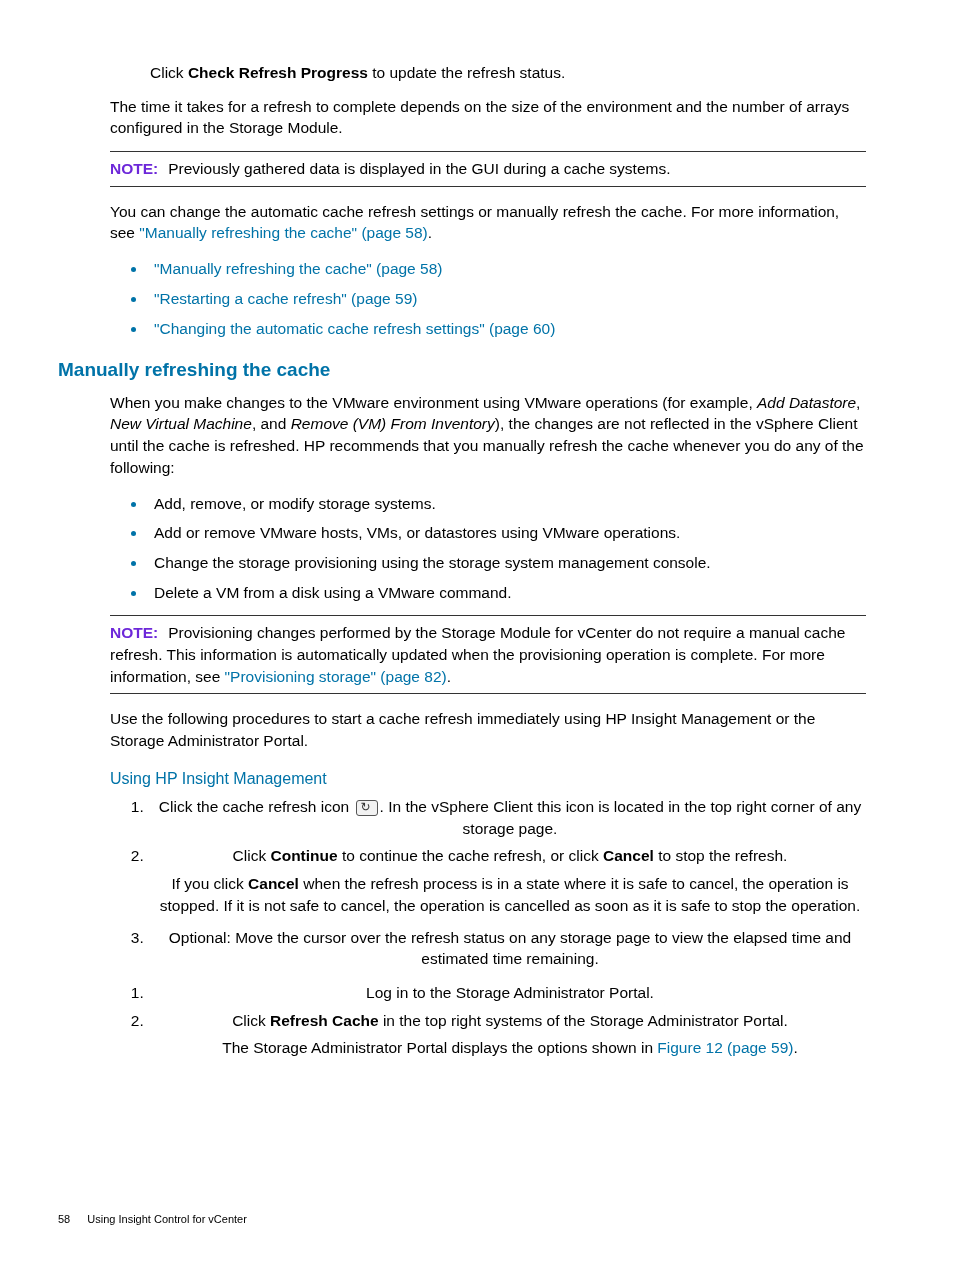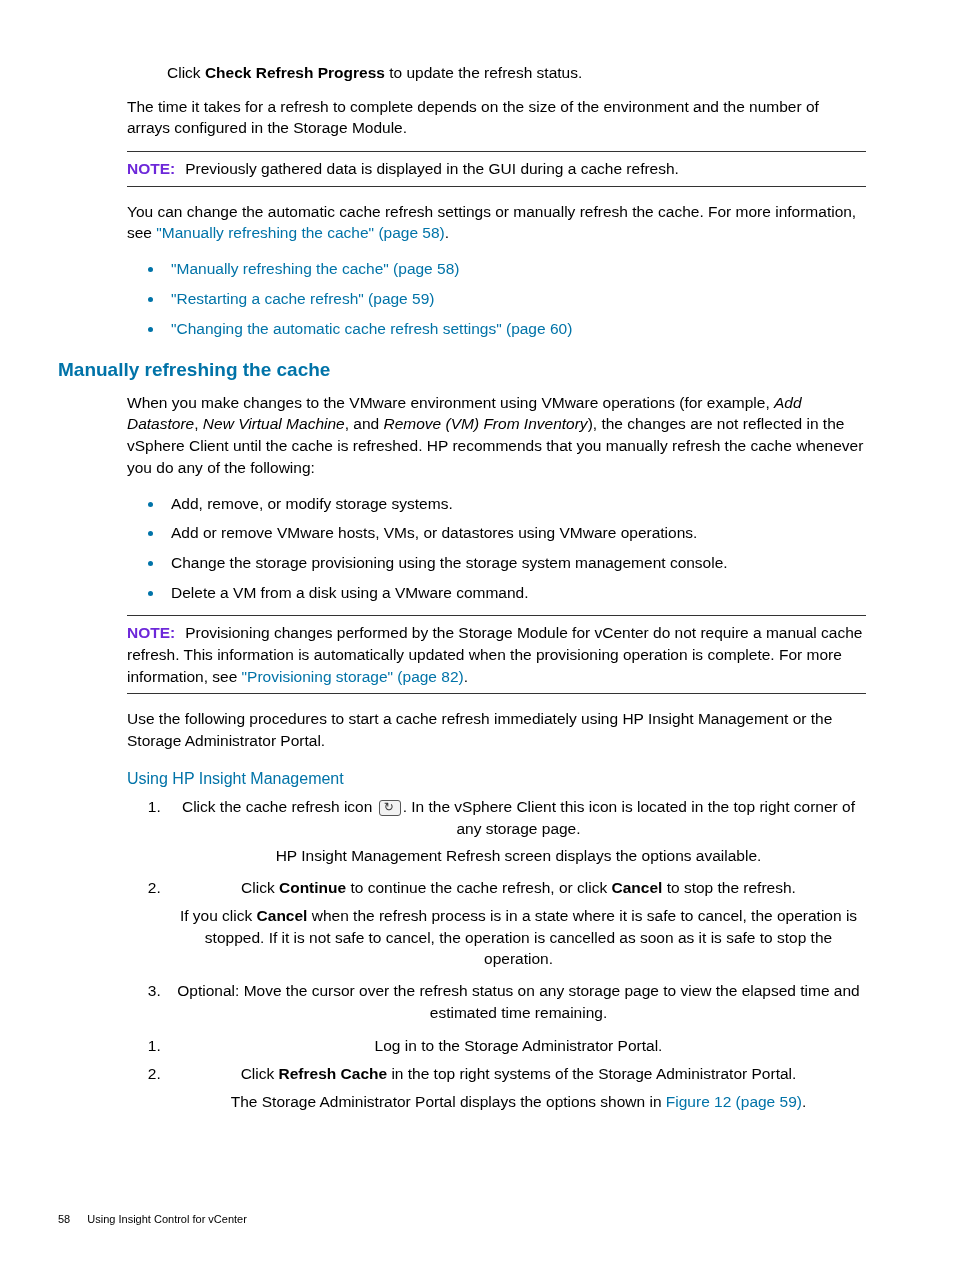--- a/index.html
+++ b/index.html
@@ -5,21 +5,21 @@
   body {
     font-family: Arial, Helvetica, sans-serif;
     font-size: 15.5px;
     line-height: 1.4;
     color: #000;
     margin: 0;
     padding: 56px 88px 40px 58px;
     width: 954px;
     box-sizing: border-box;
   }
-  .content { margin-left: 69px; }
+  .content { margin-left: 52px; }
   .content-h2 { margin-left: 0; }
   a, .link { color: #0073a8; text-decoration: none; }
   .h2 {
     color: #0073a8;
     font-size: 19px;
     font-weight: bold;
     margin: 18px 0 8px 0;
   }
   .h3 {
     color: #0073a8;
@@ -71,21 +71,21 @@
 </head>
 <body>
 
 <div class="content">
   <p class="inner-indent">
     <span>Click </span><b>Check Refresh Progress</b><span> to update the refresh status.</span>
   </p>
   <p>The time it takes for a refresh to complete depends on the size of the environment and the number of arrays configured in the Storage Module.</p>
 
   <div class="note-box">
-    <span class="note-label">NOTE:</span><span>Previously gathered data is displayed in the GUI during a cache refresh.</span>
+    <span class="note-label">NOTE:</span><span>Previously gathered data is displayed in the GUI during a cache systems.</span>
   </div>
 
   <p>
     <span>You can change the automatic cache refresh settings or manually refresh the cache. For more information, see </span><a href="#" class="link">"Manually refreshing the cache" (page 58)</a><span>.</span>
   </p>
 
   <ul>
     <li><a href="#" class="link">"Manually refreshing the cache" (page 58)</a></li>
     <li><a href="#" class="link">"Restarting a cache refresh" (page 59)</a></li>
     <li><a href="#" class="link">"Changing the automatic cache refresh settings" (page 60)</a></li>
@@ -108,21 +108,20 @@
   <div class="note-box">
     <span class="note-label">NOTE:</span><span>Provisioning changes performed by the Storage Module for vCenter do not require a manual cache refresh. This information is automatically updated when the provisioning operation is complete. For more information, see </span><a href="#" class="link">"Provisioning storage" (page 82)</a><span>.</span>
   </div>
 
   <p>Use the following procedures to start a cache refresh immediately using HP Insight Management or the Storage Administrator Portal.</p>
 
   <div class="h3">Using HP Insight Management</div>
   <ol>
     <li>
       <span>Click the cache refresh icon </span><span class="refresh-icon"></span><span>. In the vSphere Client this icon is located in the top right corner of any storage page.</span>
-      <p class="ol-follow">HP Insight Management Refresh screen displays the options available.</p>
     </li>
     <li>
       <span>Click </span><b>Continue</b><span> to continue the cache refresh, or click </span><b>Cancel</b><span> to stop the refresh.</span>
       <p class="ol-follow">
         <span>If you click </span><b>Cancel</b><span> when the refresh process is in a state where it is safe to cancel, the operation is stopped. If it is not safe to cancel, the operation is cancelled as soon as it is safe to stop the operation.</span>
       </p>
     </li>
     <li>Optional: Move the cursor over the refresh status on any storage page to view the elapsed time and estimated time remaining.</li>
   </ol>
 

